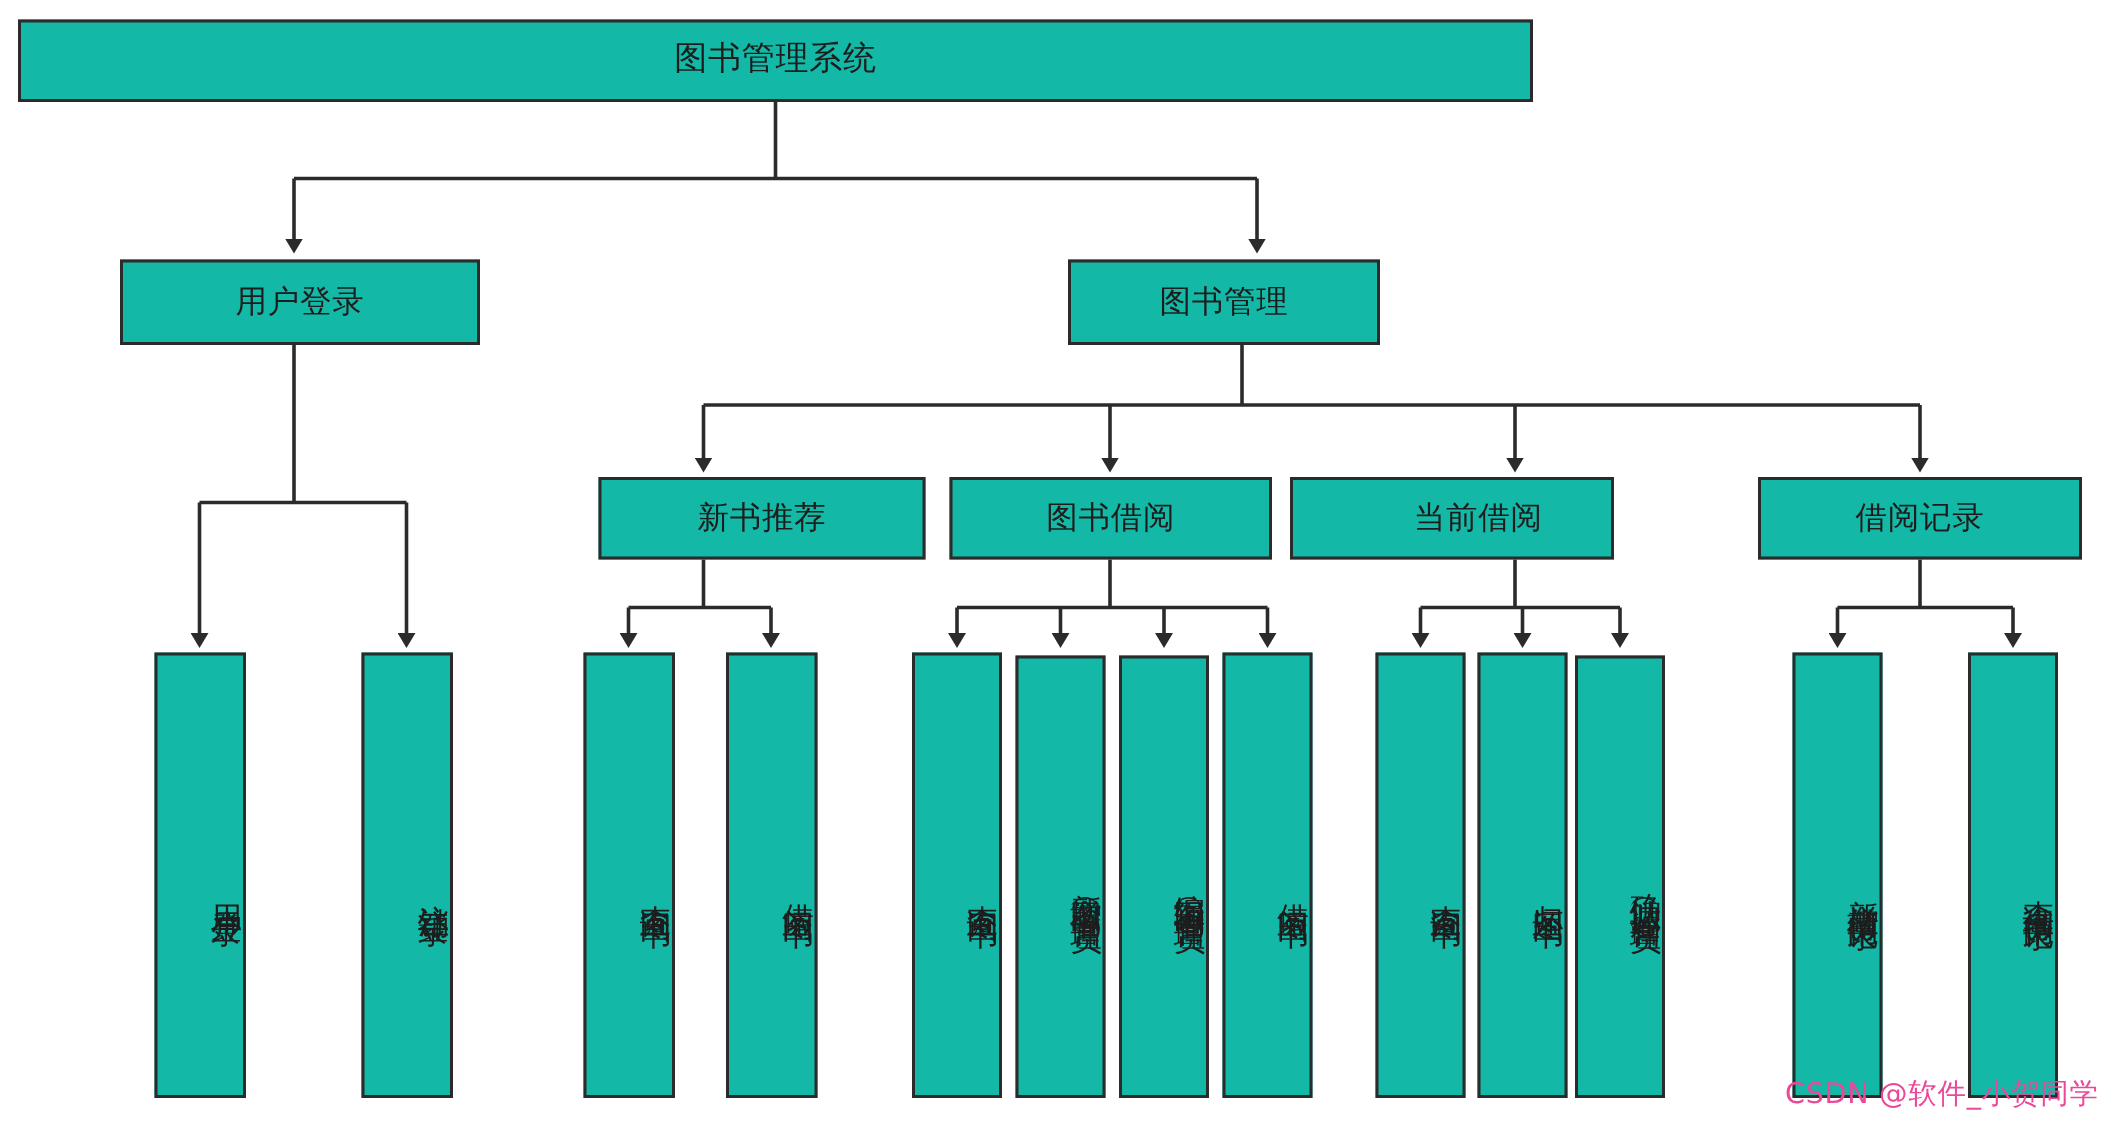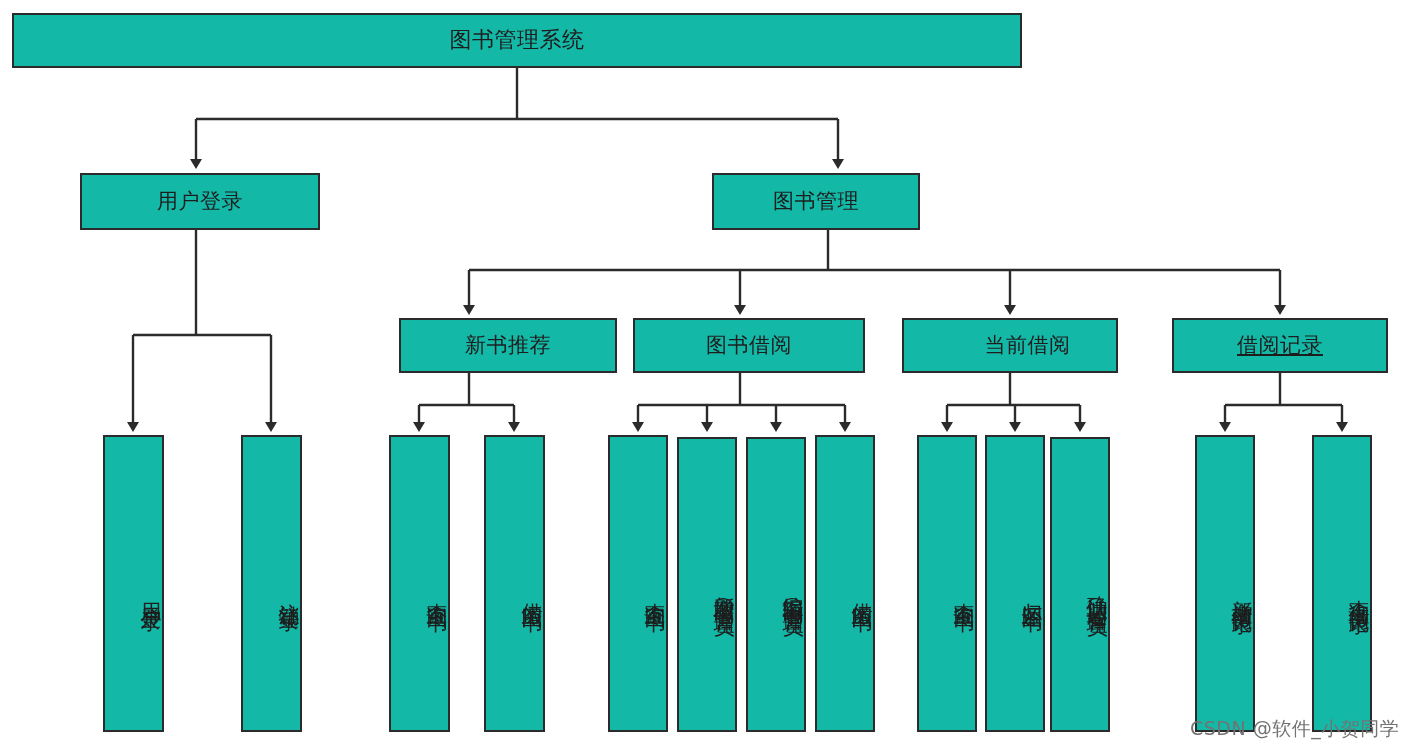--- a/index.html
+++ b/index.html
@@ -51,21 +51,21 @@
     letter-spacing: 3px;
     line-height: 1.05;
     align-items: flex-start;
     justify-content: center;
     padding-top: 16px;
     text-align: left;
   }
   .watermark {
     position: absolute;
     font-size: 19px;
-    color: #737373;
+    color: #ec4899;
     white-space: nowrap;
     letter-spacing: 0.5px;
   }
 </style>
 </head>
 <body>
 
 <div id="canvas">
 
   <svg class="edges" viewBox="0 0 1405 747" xmlns="http://www.w3.org/2000/svg">
@@ -119,25 +119,25 @@
   </svg>
 
   <div class="node node-h node-title" style="left:12px; top:13px; width:1010px; height:55px;">图书管理系统</div>
 
   <div class="node node-h" style="left:80px; top:173px; width:240px; height:57px;">用户登录</div>
 
   <div class="node node-h" style="left:712px; top:173px; width:208px; height:57px;">图书管理</div>
 
   <div class="node node-h" style="left:360px; top:318px; width:218px; height:55px;margin-left:39px;">新书推荐</div>
 
-  <div class="node node-h" style="left:633px; top:318px; width:232px; height:55px;">图书借阅</div>
+  <div class="node node-h" style="left:633px; top:318px; width:215px; height:55px;">图书借阅</div>
 
-  <div class="node node-h" style="left:902px; top:318px; width:216px; height:55px;padding-left:35px;">当前借阅</div>
+  <div class="node node-h" style="left:860px; top:318px; width:216px; height:55px;padding-left:35px;">当前借阅</div>
 
-  <div class="node node-h" style="left:1172px; top:318px; width:216px; height:55px;text-decoration:underline;">借阅记录</div>
+  <div class="node node-h" style="left:1172px; top:318px; width:216px; height:55px;">借阅记录</div>
 
   <div class="node node-v" style="left:103px; top:435px; width:61px; height:297px;">用户登录</div>
 
   <div class="node node-v" style="left:241px; top:435px; width:61px; height:297px;">注销登录</div>
 
   <div class="node node-v" style="left:389px; top:435px; width:61px; height:297px;">查询图书</div>
 
   <div class="node node-v" style="left:484px; top:435px; width:61px; height:297px;">借阅图书</div>
 
   <div class="node node-v" style="left:608px; top:435px; width:60px; height:297px;">查询图书</div>

